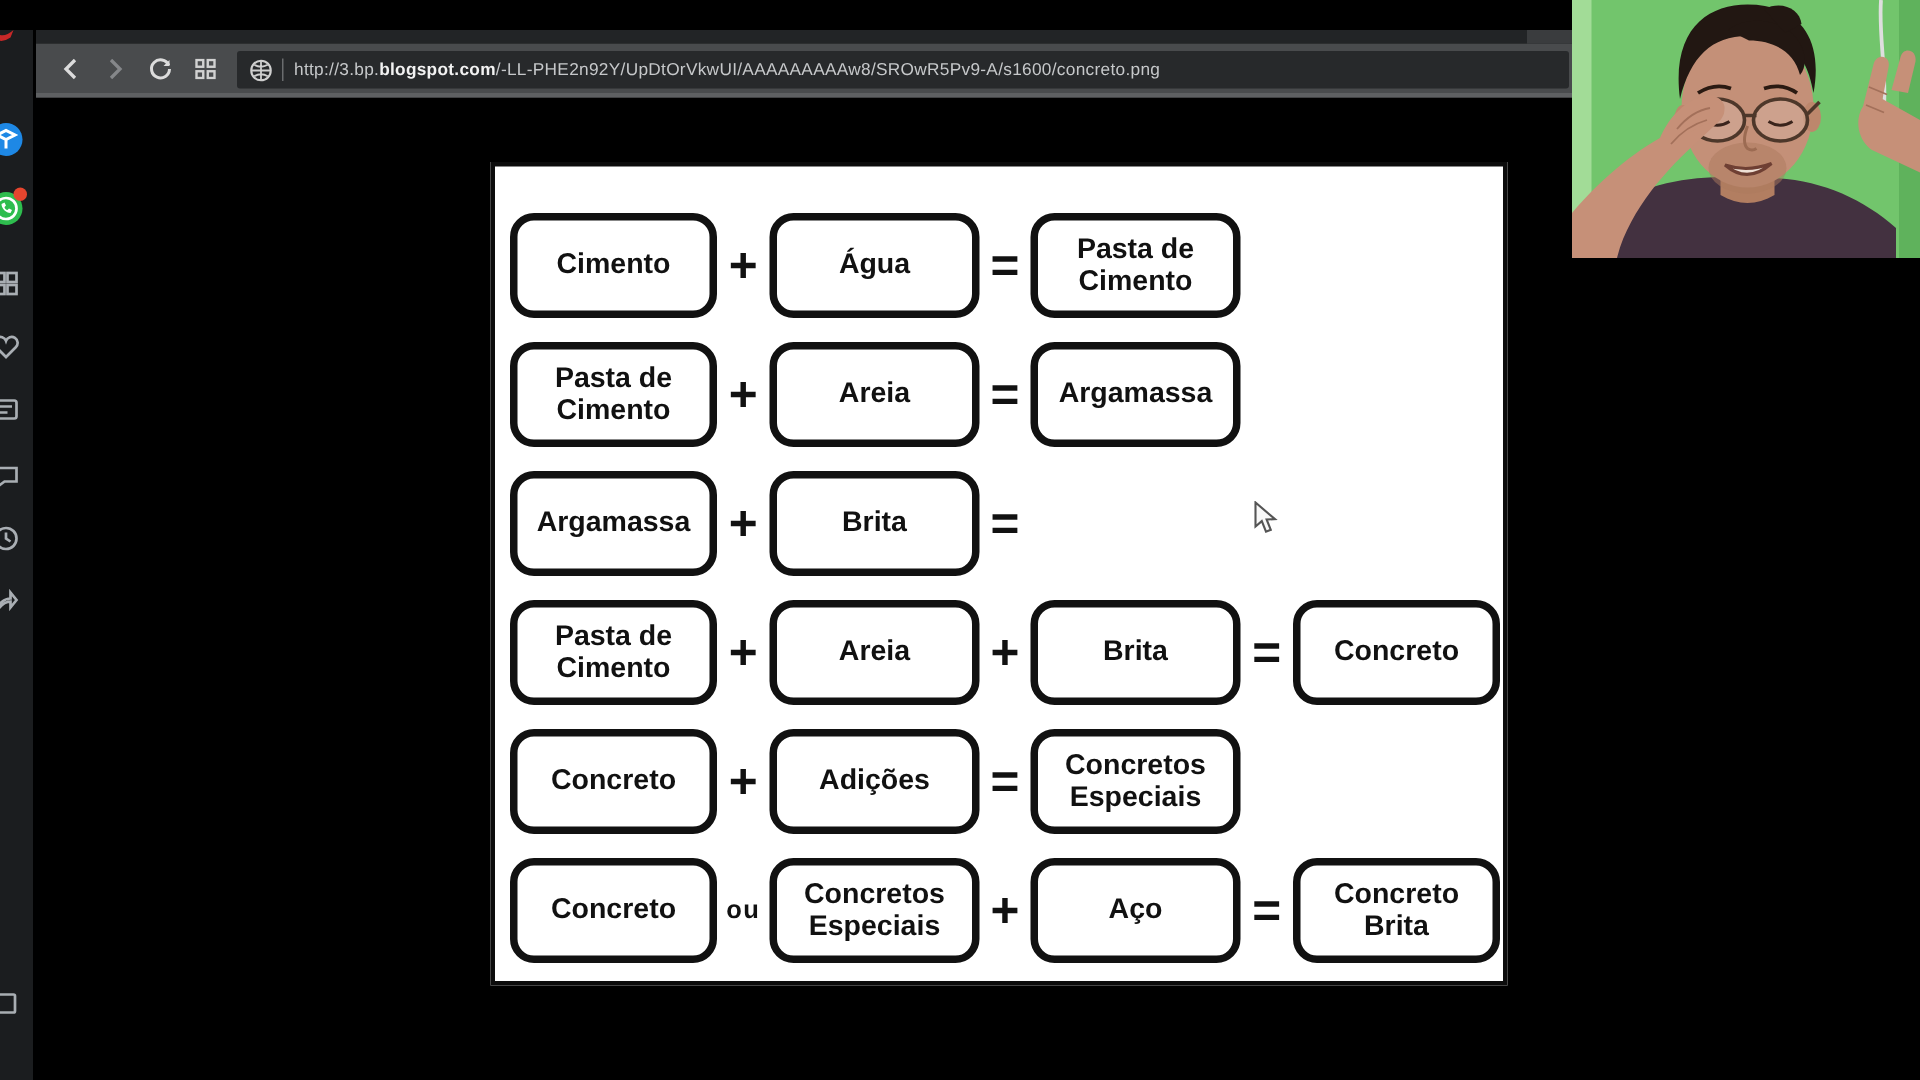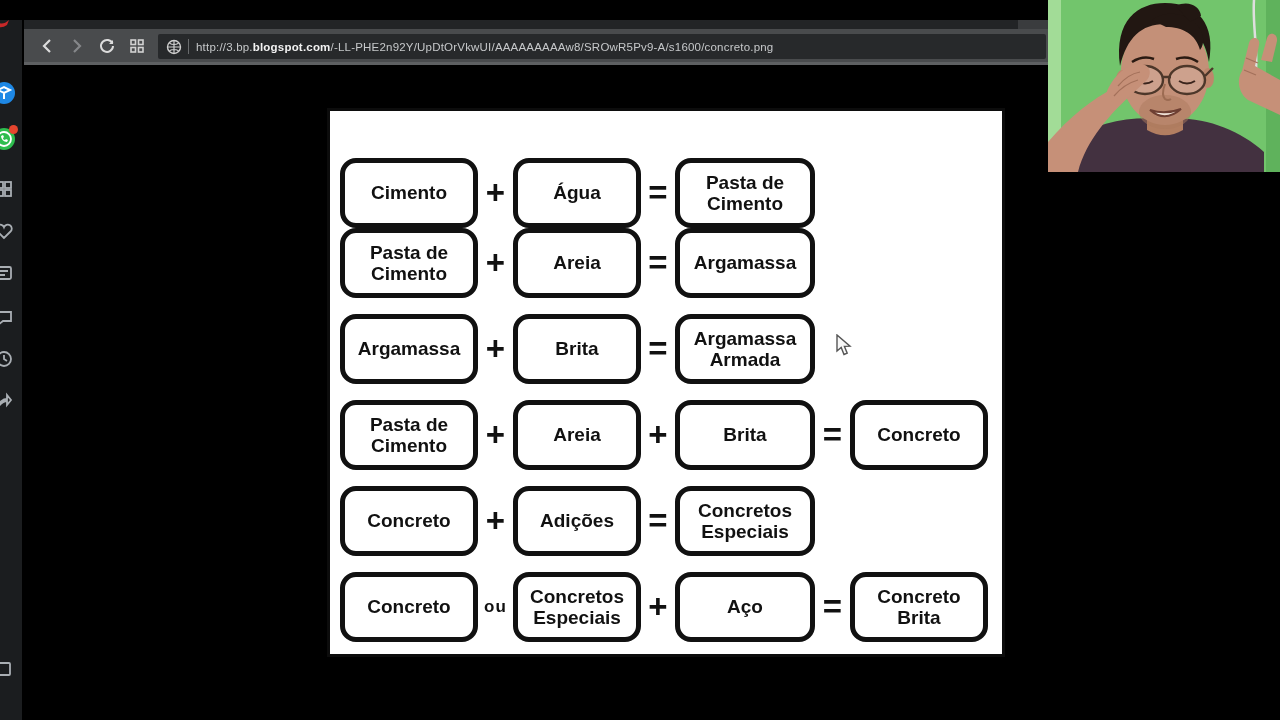--- a/index.html
+++ b/index.html
@@ -25,21 +25,21 @@
   .navbtn svg { display:block; }
   .addressbar { position:absolute; left:134px; top:5px; width:888px; height:25px; background:#27292b; border-radius:2px; display:flex; align-items:center; padding:0 8px; }
   .addr-sep { width:1px; height:15px; background:#6a6c6e; margin:0 7px 0 6px; }
   .url { font-size:11.5px; color:#c6c8ca; letter-spacing:.2px; white-space:nowrap; overflow:hidden; }
   .url .domain { color:#f2f2f2; font-weight:bold; }
 
   
   .diagram { position:absolute; left:327px; top:108px; width:678px; height:549px; background:#fff; border:3px solid #0c0c0c; }
   .d-row { position:absolute; left:10px; height:70px; display:flex; align-items:stretch; }
   .d-box { border:5px solid #111; border-radius:16px; background:#fff; display:flex; align-items:center; justify-content:center; text-align:center; font-weight:bold; font-size:19px; line-height:1.12; color:#111; padding:0 3px; }
-  .w1 { width:138px; } .w2 { width:128px; } .w3 { width:140px; } .w4 { width:138px; }
+  .w1 { width:138px; } .w2 { width:140px; } .w3 { width:140px; } .w4 { width:138px; }
   .op { display:flex; align-items:center; justify-content:center; font-weight:900; font-size:33px; color:#111; }
   .g1 { width:35px; } .g2 { width:34px; } .g3 { width:35px; }
   .op-ou { font-size:17px; letter-spacing:1px; }
 
   
   .webcam { position:absolute; left:1048px; top:0; width:232px; height:172px; overflow:hidden; }
   .webcam svg { display:block; }
 
   
   .cursor { position:absolute; left:836px; top:334px; width:17px; height:24px; }
@@ -143,42 +143,41 @@
             <path d="M1.5 8h13M8 1.5v13M3.5 4.2c2.8 1.6 6.2 1.6 9 0M3.5 11.8c2.8-1.6 6.2-1.6 9 0" stroke="#cfcfcf" stroke-width="1.2" fill="none"></path>
           </svg>
         <span class="addr-sep"></span>
         <span class="url"><span>http://3.bp.</span><span class="domain">blogspot.com</span><span>/-LL-PHE2n92Y/UpDtOrVkwUI/AAAAAAAAAw8/SROwR5Pv9-A/s1600/concreto.png</span></span>
       </div>
     </div>
   </div>
 
   <div class="diagram">
 
-    <div class="d-row" style="top:47px">
+    <div class="d-row" style="top:31px">
       <div class="d-box w1">Cimento</div>
       <div class="op g1">+</div>
       <div class="d-box w2">Água</div>
       <div class="op g2">=</div>
       <div class="d-box w3">Pasta de Cimento</div>
     </div>
 
     <div class="d-row" style="top:117px">
       <div class="d-box w1">Pasta de Cimento</div>
       <div class="op g1">+</div>
       <div class="d-box w2">Areia</div>
       <div class="op g2">=</div>
       <div class="d-box w3">Argamassa</div>
     </div>
 
     <div class="d-row" style="top:203px">
       <div class="d-box w1">Argamassa</div>
       <div class="op g1">+</div>
       <div class="d-box w2">Brita</div>
       <div class="op g2">=</div>
-      <div class="d-box w3">Argamassa Armada</div>
     </div>
 
     <div class="d-row" style="top:289px">
       <div class="d-box w1">Pasta de Cimento</div>
       <div class="op g1">+</div>
       <div class="d-box w2">Areia</div>
       <div class="op g2">+</div>
       <div class="d-box w3">Brita</div>
       <div class="op g3">=</div>
       <div class="d-box w4">Concreto</div>

